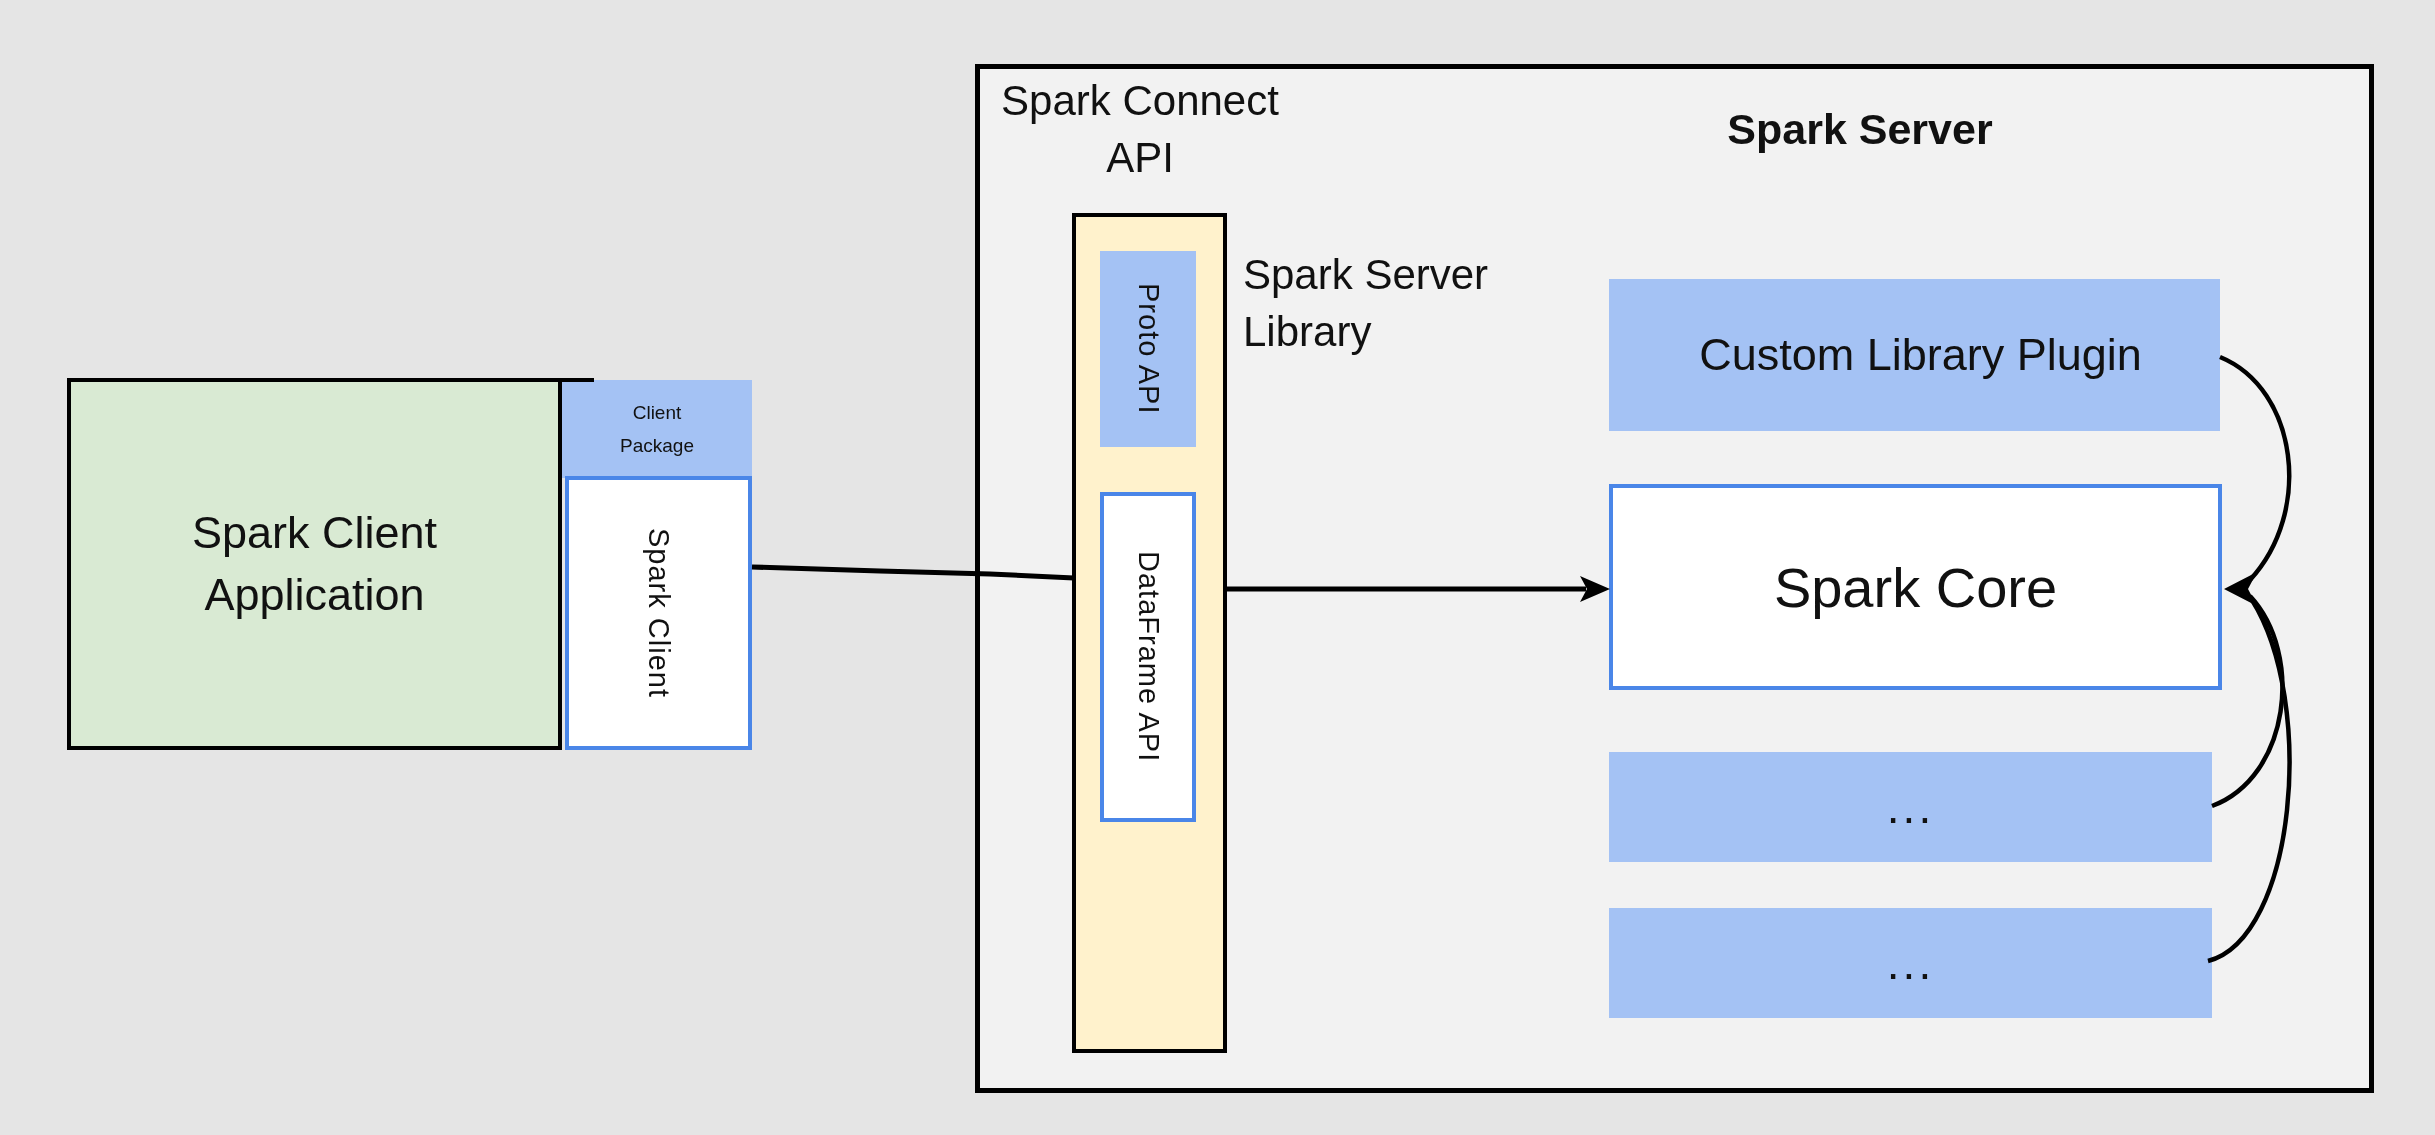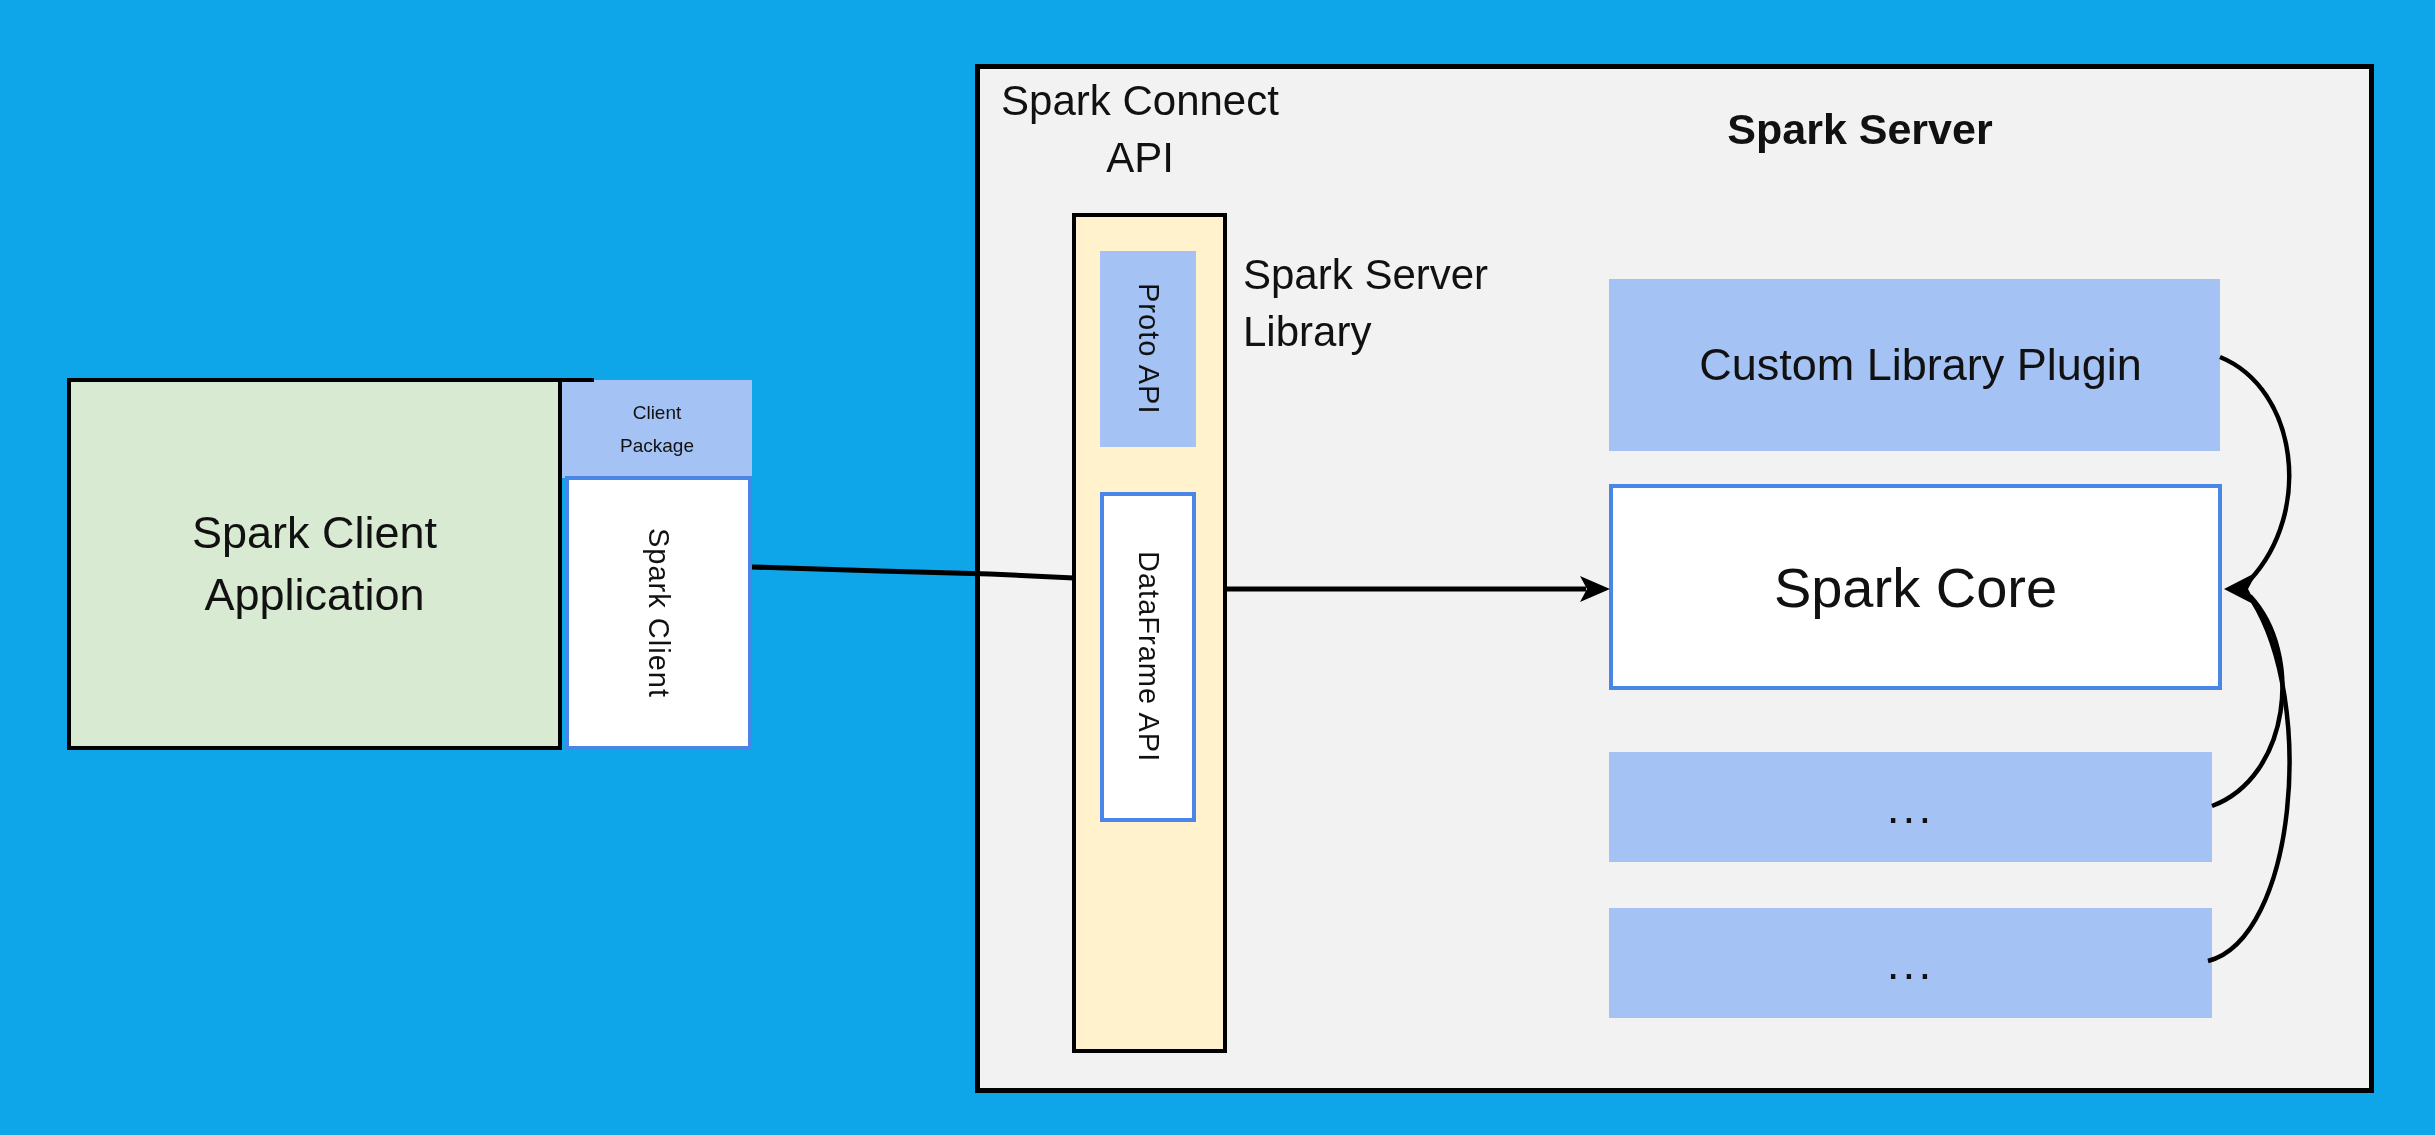--- a/index.html
+++ b/index.html
@@ -6,21 +6,21 @@
     --blue-fill:#a4c2f4;
     --blue-border:#4a86e8;
     --green-fill:#d9ead3;
     --yellow-fill:#fff2cc;
     --gray-fill:#f2f2f2;
     --line-black:#000000;
     --text-color:#111111;
   }
   html,body{margin:0;padding:0;background:#ffffff;}
   .canvas{
-    position:relative;width:2435px;height:1135px;background:#0ea5e9;
+    position:relative;width:2435px;height:1135px;background:#e5e5e5;
     font-family:"Liberation Sans",sans-serif;color:var(--text-color);overflow:hidden;
   }
   .box{position:absolute;box-sizing:border-box;display:flex;align-items:center;justify-content:center;text-align:center;}
   .gray-box{background:var(--gray-fill);border:5px solid var(--line-black);}
   .green-box{background:var(--green-fill);border:4px solid var(--line-black);font-size:45px;line-height:62px;white-space:pre-line;}
   .blue-box{background:var(--blue-fill);}
   .white-blue{background:#ffffff;border:4px solid var(--blue-border);}
   .black-border{border:4px solid var(--line-black);}
   .pkg{font-size:19px;line-height:33px;white-space:pre-line;}
   .vtext{writing-mode:vertical-rl;text-orientation:mixed;font-size:29px;letter-spacing:1px;}
@@ -51,21 +51,21 @@
     <div class="vtext">Proto API</div>
   </div>
 
   <div class="box white-blue" style="left:1100px;top:492px;width:96px;height:330px;">
     <div class="vtext">DataFrame API</div>
   </div>
 
   <div class="float-label" style="left:1243px;top:246px;">Spark Server
 Library</div>
 
-  <div class="box blue-box plugin" style="left:1609px;top:279px;width:611px;height:172px;padding-left:12px;">
+  <div class="box blue-box plugin" style="left:1609px;top:279px;width:611px;height:152px;padding-left:12px;">
     <span>Custom Library Plugin</span>
   </div>
 
   <div class="box white-blue core" style="left:1609px;top:484px;width:613px;height:206px;text-align:center;">
     <span>Spark Core</span>
   </div>
 
   <div class="box blue-box dots" style="left:1609px;top:752px;width:603px;height:110px;">
     <span>...</span>
   </div>

